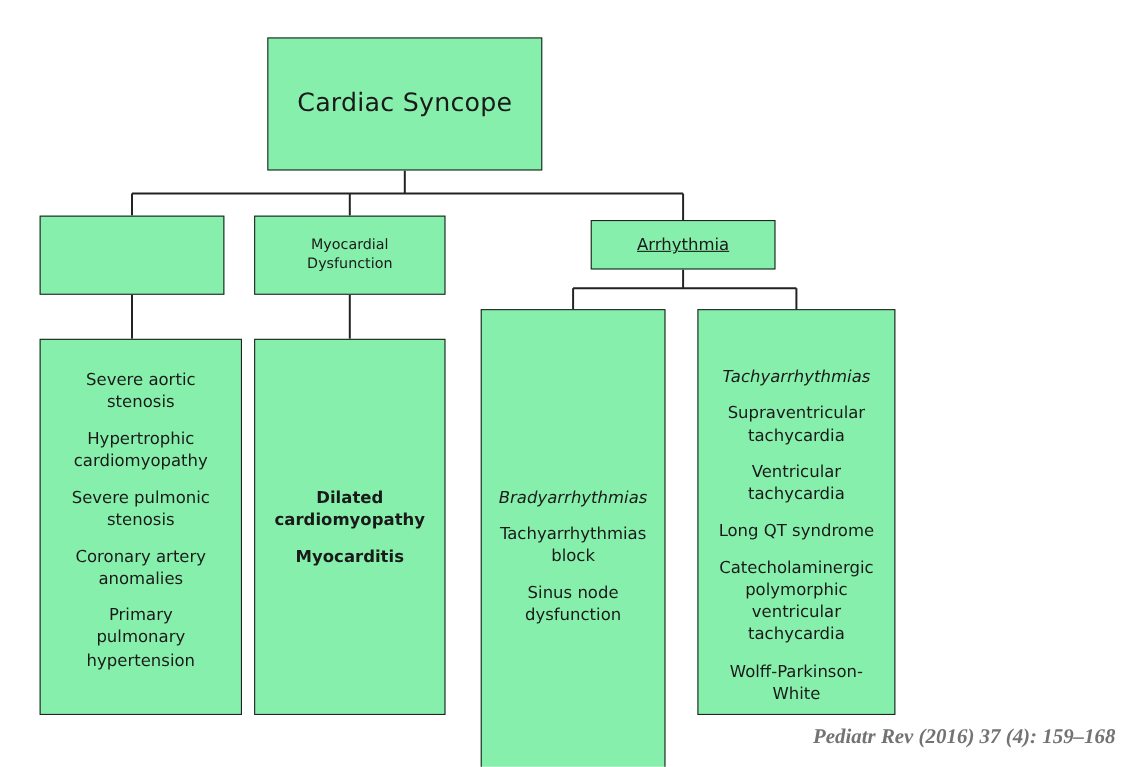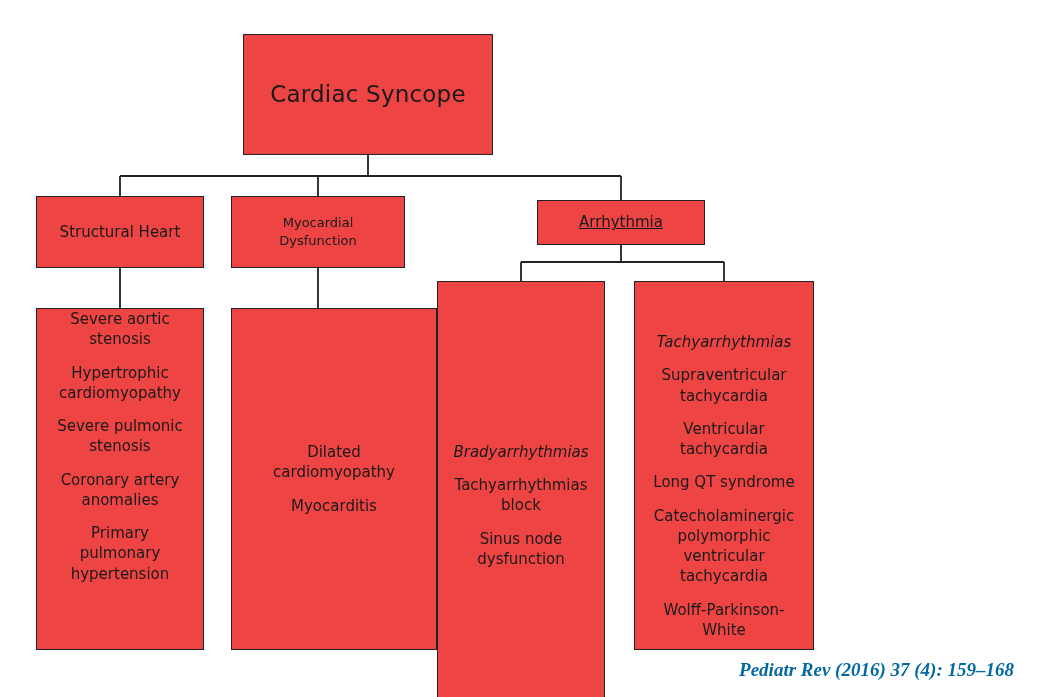--- a/index.html
+++ b/index.html
@@ -17,21 +17,21 @@
   }
   #diagram {
     position: absolute;
     left: 0; top: 0;
     width: 1038px;
     height: 697px;
   }
   .node {
     position: absolute;
     box-sizing: border-box;
-    background: #ef4444;
+    background: #86efac;
     border: 1.5px solid #222222;
     display: flex;
     flex-direction: column;
     justify-content: center;
     align-items: center;
     text-align: center;
     line-height: 1.35;
   }
   .node .line {
     display: block;
@@ -52,28 +52,30 @@
     left: 231px; top: 196px; width: 174px; height: 72px;
     font-size: 13px;
   }
   #node-arrhythmia {
     left: 537px; top: 200px; width: 168px; height: 45px;
     font-size: 15px;
     text-decoration: underline;
   }
   
   #node-structural-list {
-    left: 36px; top: 308px; width: 168px; height: 342px;
+    left: 36px; top: 308px; width: 184px; height: 342px;
     font-size: 15px;
     justify-content: flex-start;
+    padding-top: 26px;
   }
   #node-myocardial-list {
-    left: 231px; top: 308px; width: 206px; height: 342px;
+    left: 231px; top: 308px; width: 174px; height: 342px;
     font-size: 15px;
     justify-content: center;
+    font-weight: bold;
   }
   #node-brady {
     left: 437px; top: 281px; width: 168px; height: 421px;
     font-size: 15px;
     justify-content: center;
   }
   #node-tachy {
     left: 634px; top: 281px; width: 180px; height: 369px;
     font-size: 15px;
     justify-content: flex-start;
@@ -89,21 +91,21 @@
   .entry:last-child { margin-bottom: 0; }
 
   #citation {
     position: absolute;
     right: 24px;
     bottom: 16px;
     font-family: "Liberation Serif", serif;
     font-style: italic;
     font-weight: bold;
     font-size: 19px;
-    color: #0369a1;
+    color: #737373;
     white-space: nowrap;
   }
   svg.connectors {
     position: absolute;
     left: 0; top: 0;
     width: 1038px;
     height: 697px;
     pointer-events: none;
   }
 </style>
@@ -132,21 +134,20 @@
       <line x1="521" y1="262" x2="521" y2="281"></line>
       <line x1="724" y1="262" x2="724" y2="281"></line>
     </g>
   </svg>
 
   <div class="node" id="node-root">
     <span class="line">Cardiac Syncope</span>
   </div>
 
   <div class="node" id="node-structural">
-    <span class="line">Structural Heart</span>
   </div>
 
   <div class="node" id="node-myocardial">
     <span class="line">Myocardial</span>
     <span class="line">Dysfunction</span>
   </div>
 
   <div class="node" id="node-arrhythmia">
     <span class="line">Arrhythmia</span>
   </div>

